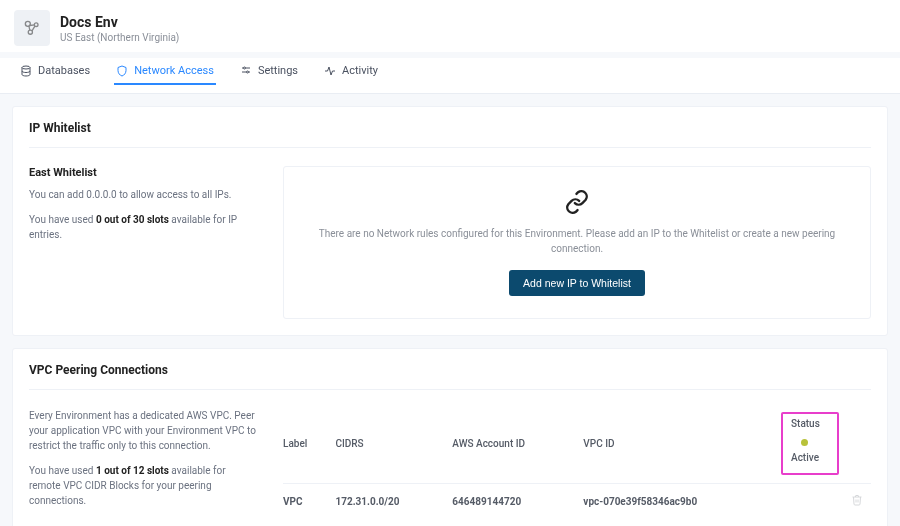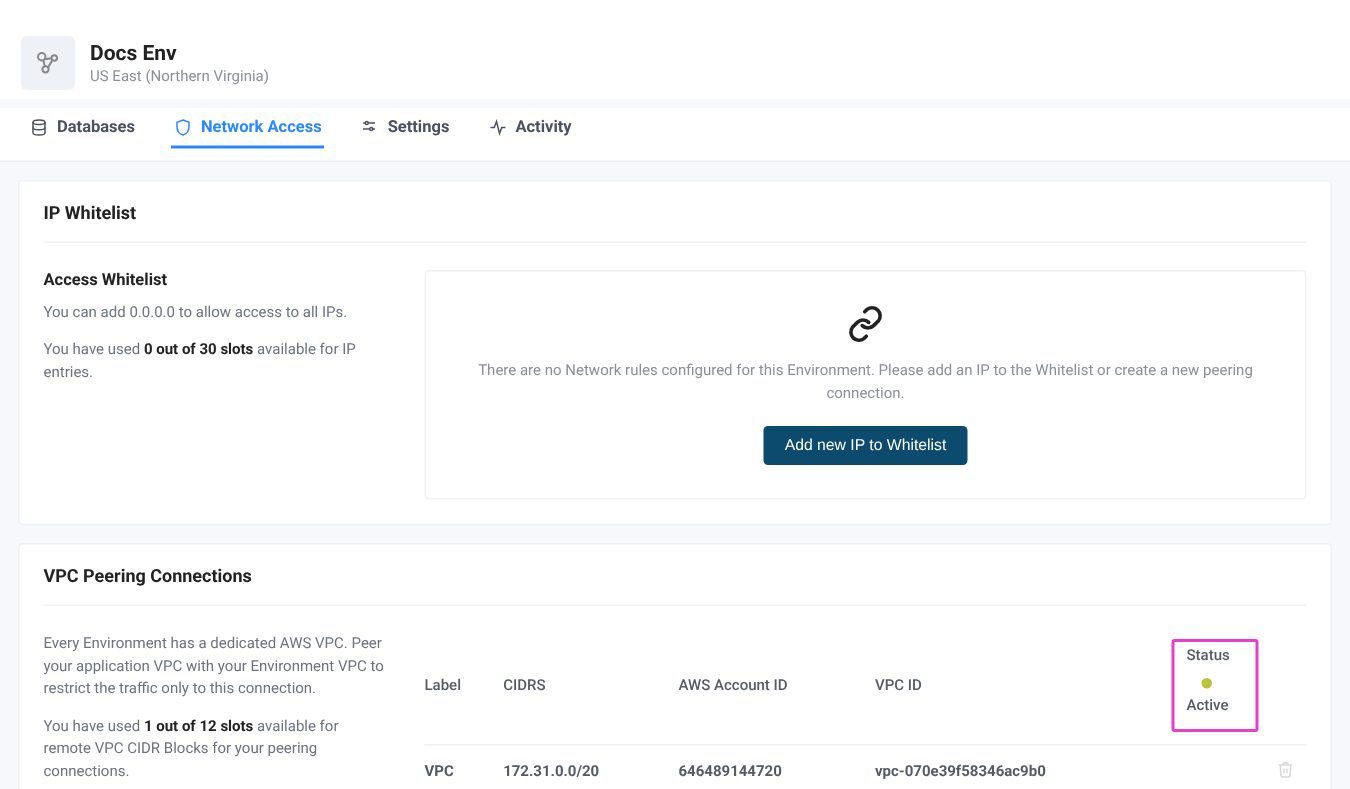--- a/index.html
+++ b/index.html
@@ -6,21 +6,21 @@
   body {
     font-family: -apple-system, BlinkMacSystemFont, "Segoe UI", Roboto, Arial, sans-serif;
     background: #f6f8fb;
     font-size: 11px;
     color: #333;
   }
   .page { width: 900px; margin: 0 auto; }
   .header {
     display: flex;
     align-items: center;
-    padding: 24px 14px 6px 14px;
+    padding: 10px 14px 6px 14px;
     background: #fff;
   }
   .env-avatar {
     width: 36px; height: 36px;
     background: #eef1f5;
     border-radius: 4px;
     display: flex; align-items: center; justify-content: center;
     margin-right: 10px;
   }
   .env-avatar svg { opacity: 0.55; }
@@ -34,21 +34,20 @@
     border-bottom: 1px solid #e9edf3;
     margin-top: 6px;
   }
   .tab {
     display: flex; align-items: center; gap: 6px;
     font-size: 11px;
     color: #4a5160;
     padding: 6px 2px 6px 2px;
     cursor: pointer;
     border-bottom: 2px solid transparent;
-    font-weight: bold;
   }
   .tab.active { color: #2a88ff; border-bottom-color: #2a88ff; align-items: flex-end; }
   .tab .ticon { width: 12px; height: 12px; display: inline-flex; align-items: center; justify-content: center; }
   .card {
     background: #fff;
     border: 1px solid #eef1f6;
     border-radius: 3px;
     margin: 12px;
     padding: 14px 16px 16px 16px;
   }
@@ -184,21 +183,21 @@
           </svg>
       </span>
       <span>Activity</span>
     </div>
   </div>
 
   <div class="card">
     <div class="section-heading">IP Whitelist</div>
     <div class="two-col">
       <div class="left-col">
-        <div class="about-title">Access Whitelist</div>
+        <div class="about-title">East Whitelist</div>
         <div class="about-text">You can add 0.0.0.0 to allow access to all IPs.</div>
         <div class="about-text">
           <span>You have used </span><strong>0 out of 30 slots</strong><span> available for IP entries.</span>
         </div>
       </div>
       <div class="right-col">
         <div class="empty-box">
           <div class="big-icon">
             <svg width="26" height="26" viewBox="0 0 24 24" fill="none" stroke="#222" stroke-width="2.2" stroke-linecap="round">
                 <path d="M10 13a5 5 0 0 0 7 0l3-3a5 5 0 0 0-7-7l-1.5 1.5"></path>

